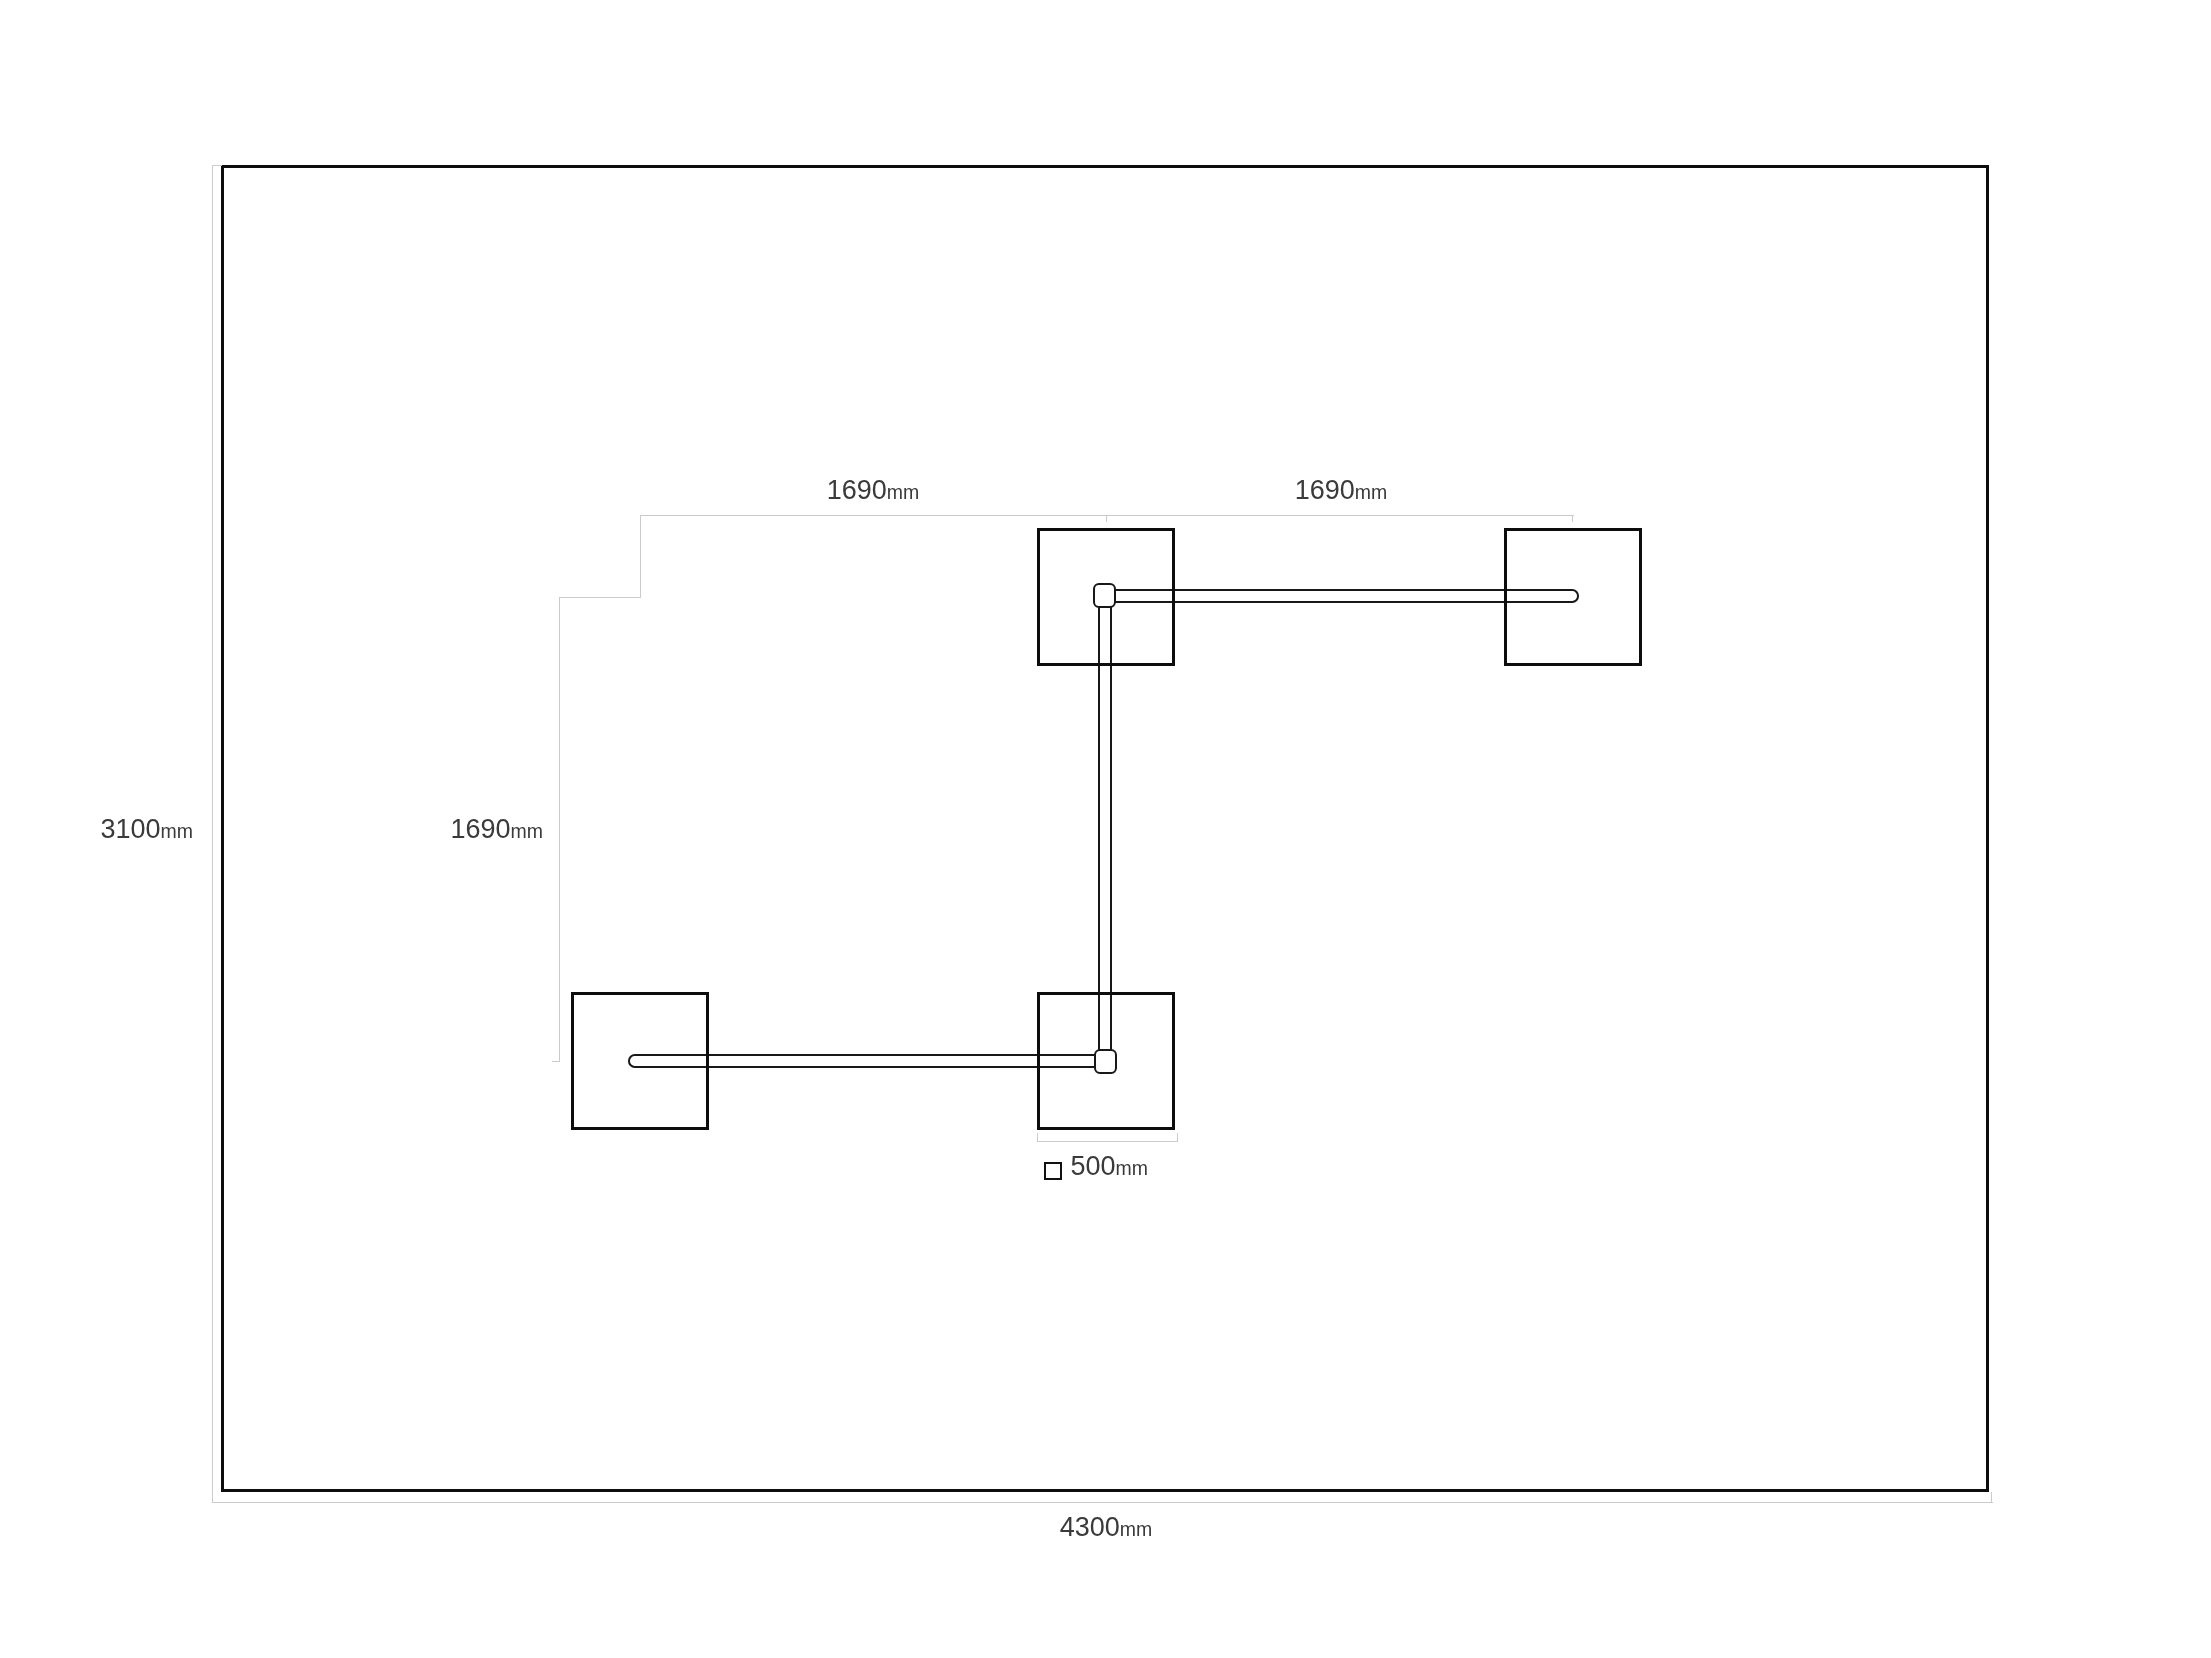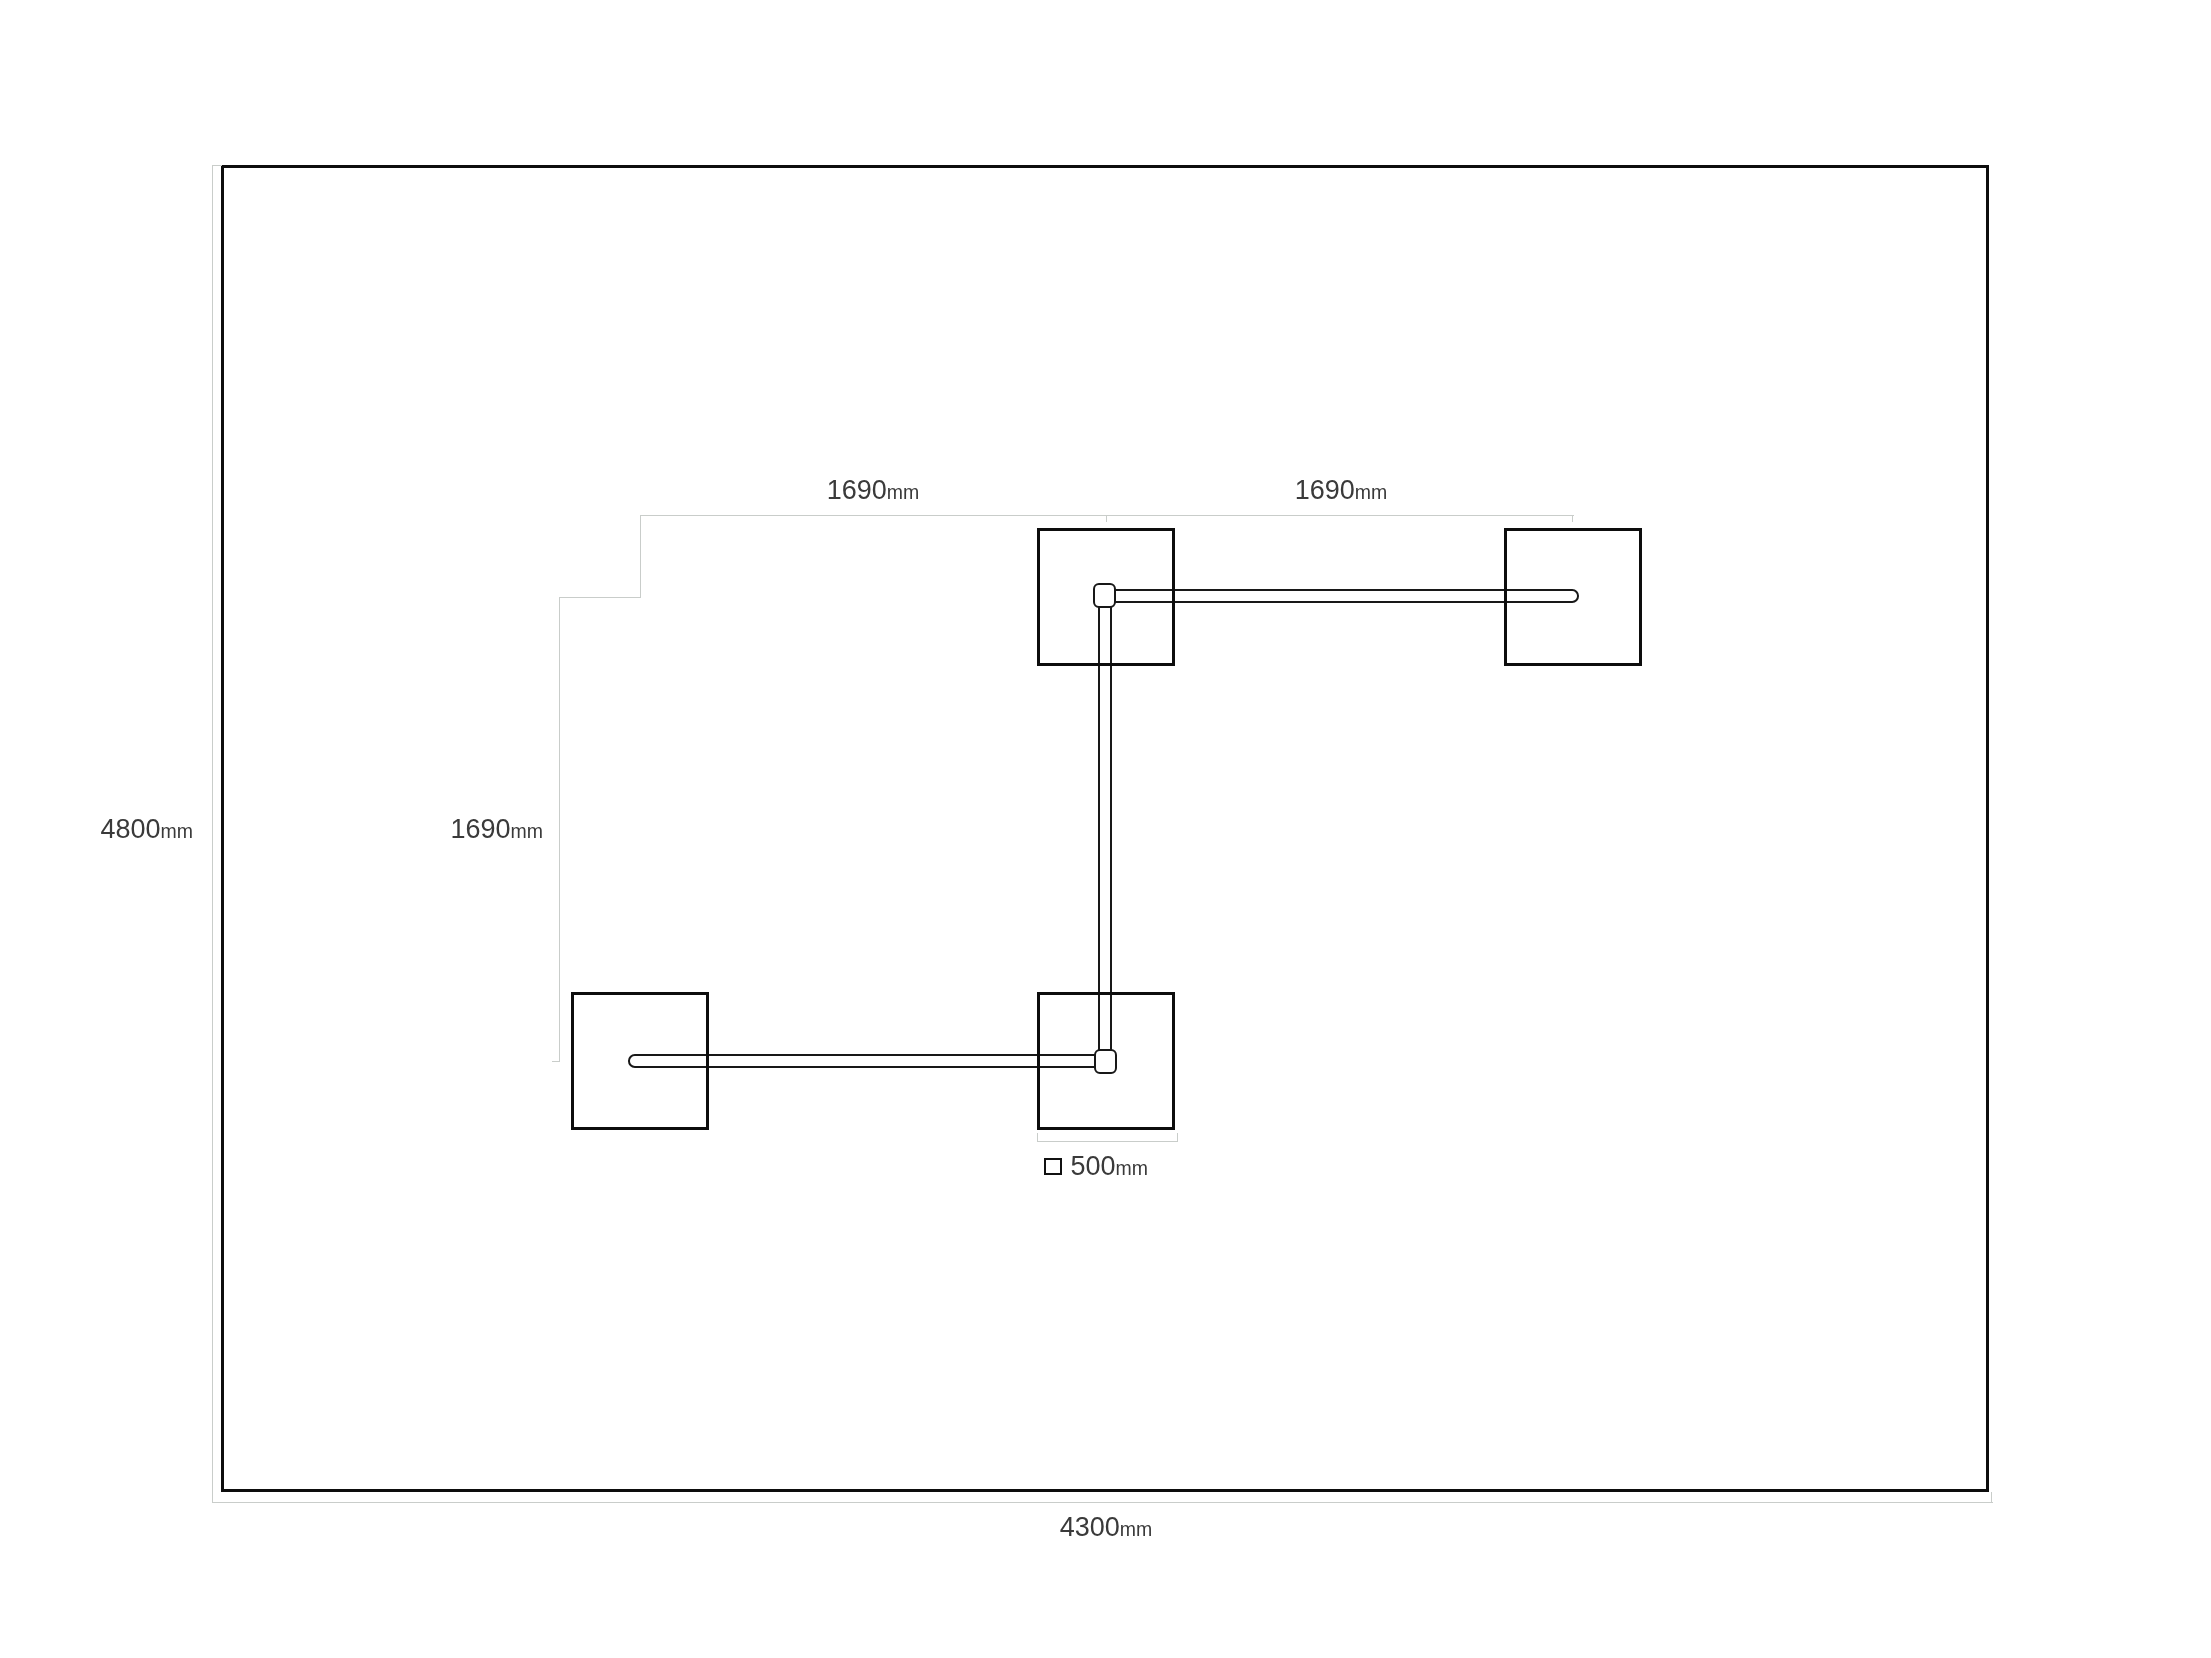--- a/index.html
+++ b/index.html
@@ -89,21 +89,21 @@
   .lbl-dim-top-left  { left: 873px;  top: 477px; transform: translateX(-50%); }
   .lbl-dim-top-right { left: 1341px; top: 477px; transform: translateX(-50%); }
   .lbl-dim-left      { left: 543px;  top: 816px; transform: translateX(-100%); }
   .lbl-room-height   { left: 193px;  top: 816px; transform: translateX(-100%); }
   .lbl-room-width    { left: 1106px; top: 1514px; transform: translateX(-50%); }
 
   
   .legend {
     left: 1044px; top: 1153px;
     display: flex;
-    align-items: center;
+    align-items: flex-end;
     gap: 8.8px;
     z-index: 6;
   }
   .legend-square {
     width: 17.6px; height: 17.6px;
     border: 2.9px solid #111111;
     box-sizing: border-box;
     background: #ffffff;
   }
 </style>
@@ -146,21 +146,21 @@
   <div class="abs dim-label lbl-dim-top-left">
     <span class="num">1690</span><span class="unit">mm</span>
   </div>
   <div class="abs dim-label lbl-dim-top-right">
     <span class="num">1690</span><span class="unit">mm</span>
   </div>
   <div class="abs dim-label lbl-dim-left">
     <span class="num">1690</span><span class="unit">mm</span>
   </div>
   <div class="abs dim-label lbl-room-height">
-    <span class="num">4800</span><span class="unit">mm</span>
+    <span class="num">3100</span><span class="unit">mm</span>
   </div>
   <div class="abs dim-label lbl-room-width">
     <span class="num">4300</span><span class="unit">mm</span>
   </div>
 
   <div class="abs dim-label legend">
     <span class="legend-square"></span>
     <span><span class="num">500</span><span class="unit">mm</span></span>
   </div>
 

